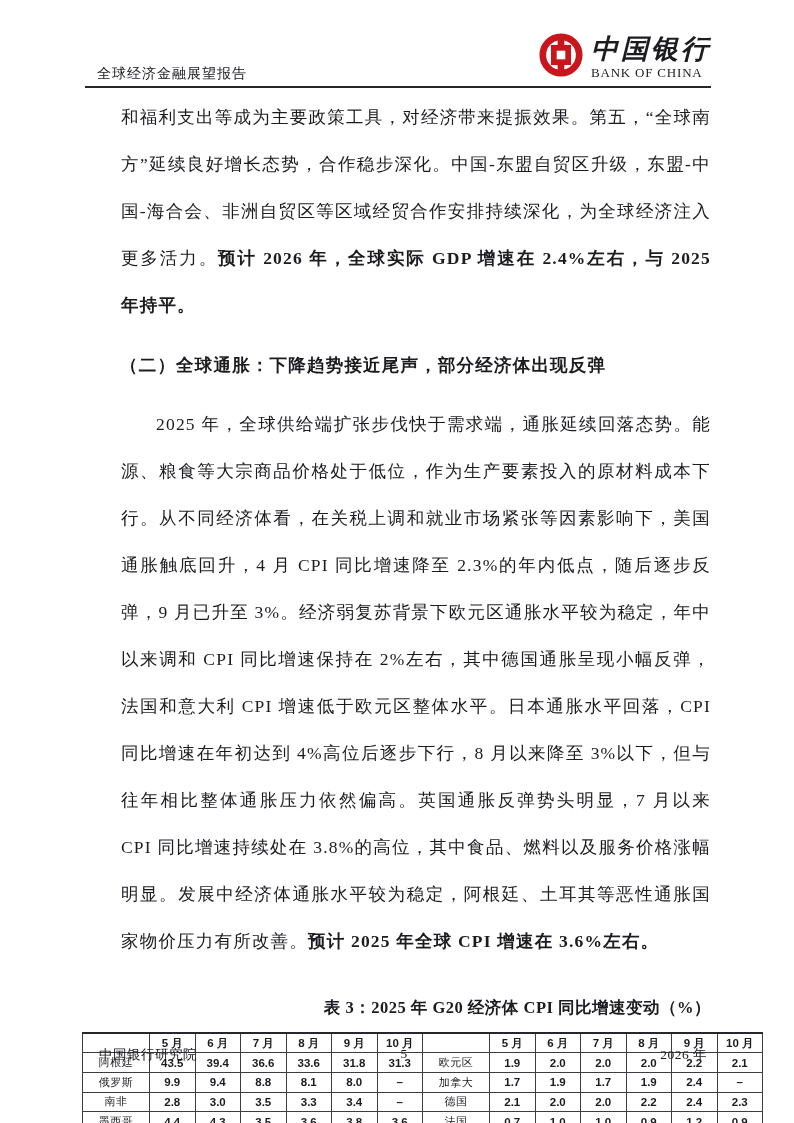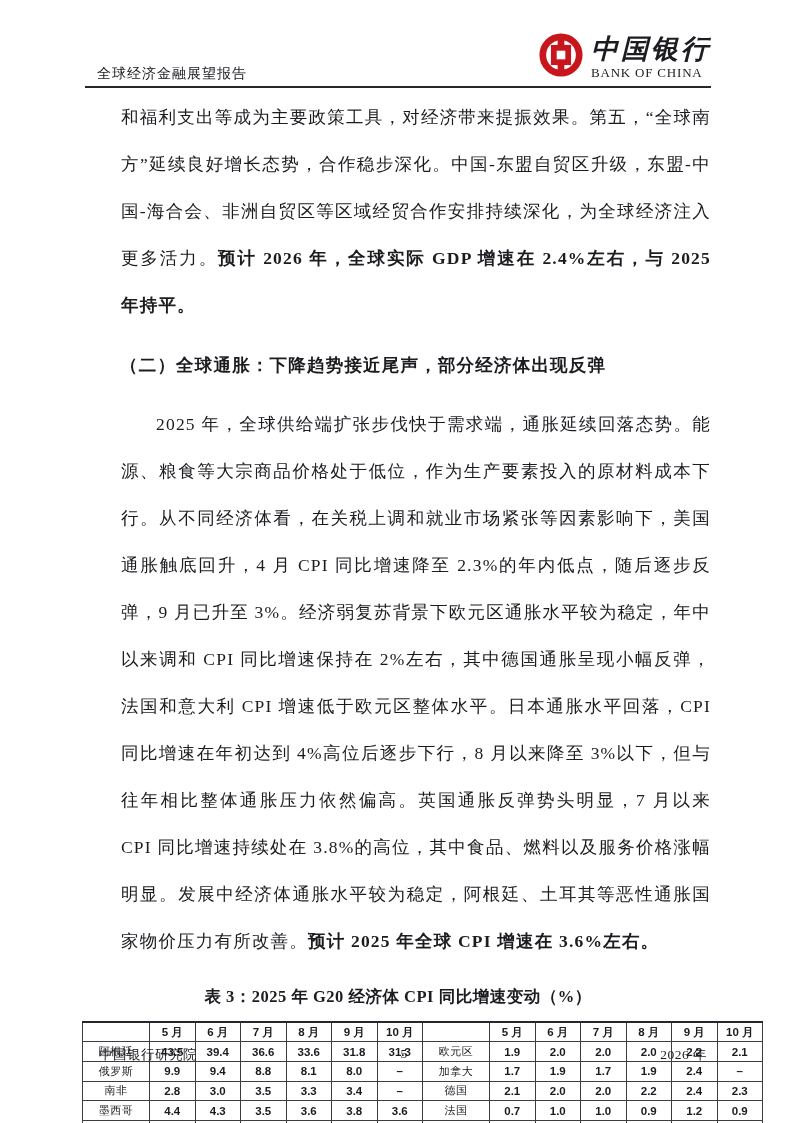--- a/index.html
+++ b/index.html
@@ -32,22 +32,22 @@
   }
   .para .bold { font-weight:bold; }
   .p1 { margin-top:6px; }
   .section-heading {
     font-size:17.5px; font-weight:bold; letter-spacing:1.2px;
     padding-left:35px; margin-top:13px; line-height:47px;
   }
   .p2 { text-indent:2em; margin-top:12px; }
   
   .table-title {
-    text-align:center; font-weight:bold; font-size:16.5px;
-    margin-top:17px; letter-spacing:0.5px; line-height:30px;
+    text-align:right; font-weight:bold; font-size:16.5px;
+    margin-top:28px; letter-spacing:0.5px; line-height:30px;
   }
   table.cpi {
     border-collapse:collapse; table-layout:fixed;
     width:636px; margin-left:-3px; margin-top:9px;
   }
   table.cpi th, table.cpi td {
     border:1px solid #3c3c42; height:19.7px; text-align:center;
     vertical-align:middle; padding:0; overflow:hidden; white-space:nowrap;
   }
   table.cpi { border-top:2px solid #26262c; }

